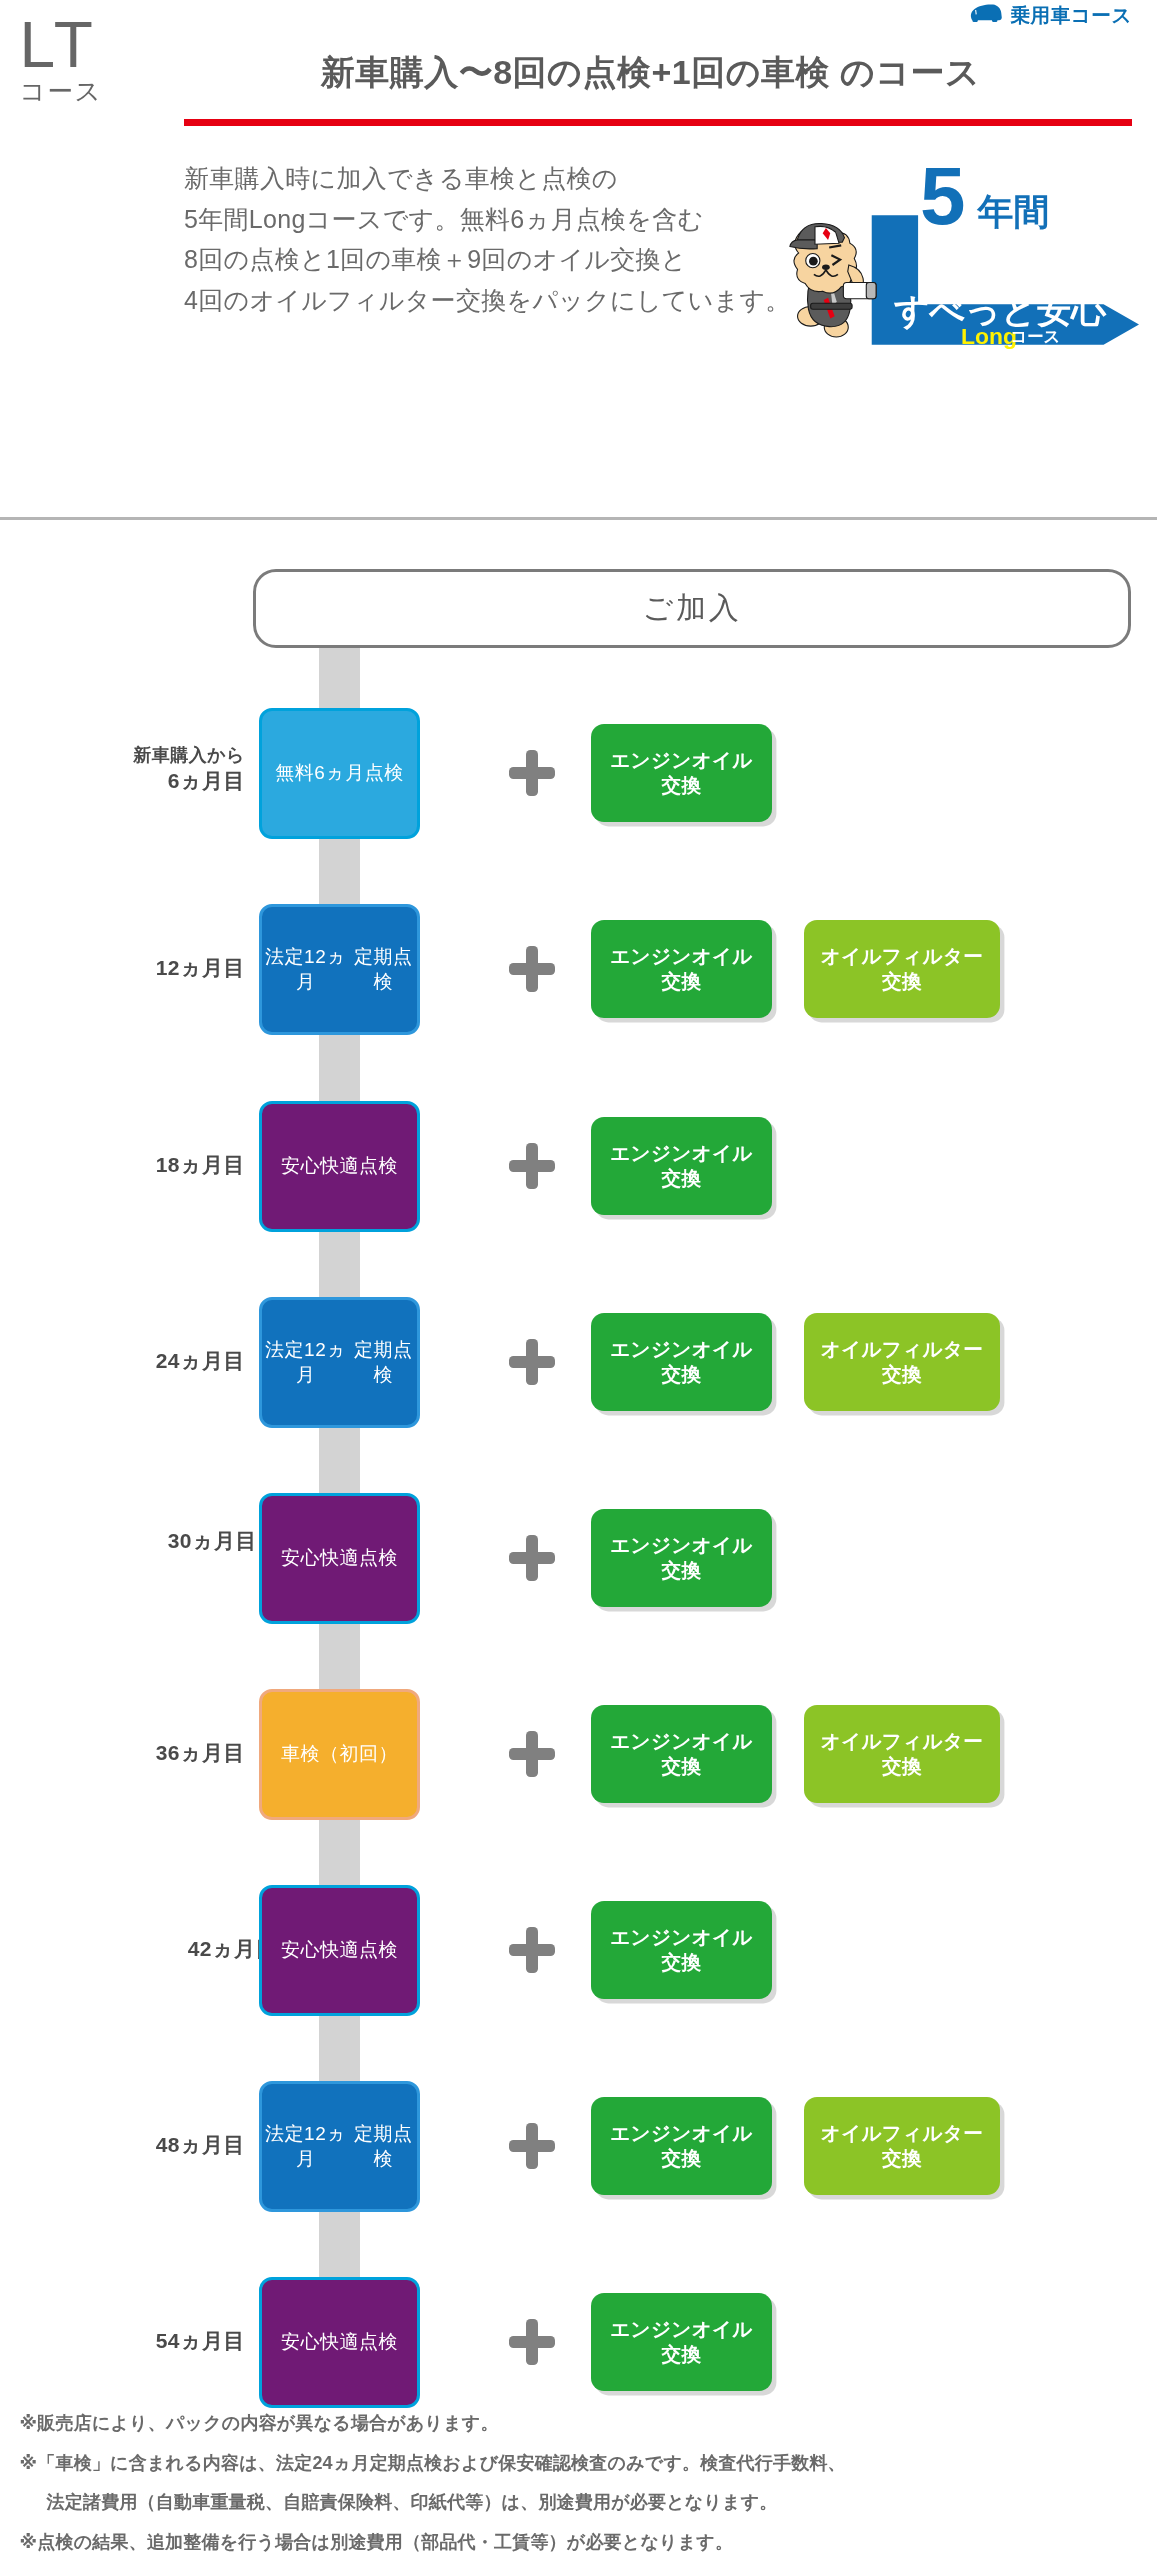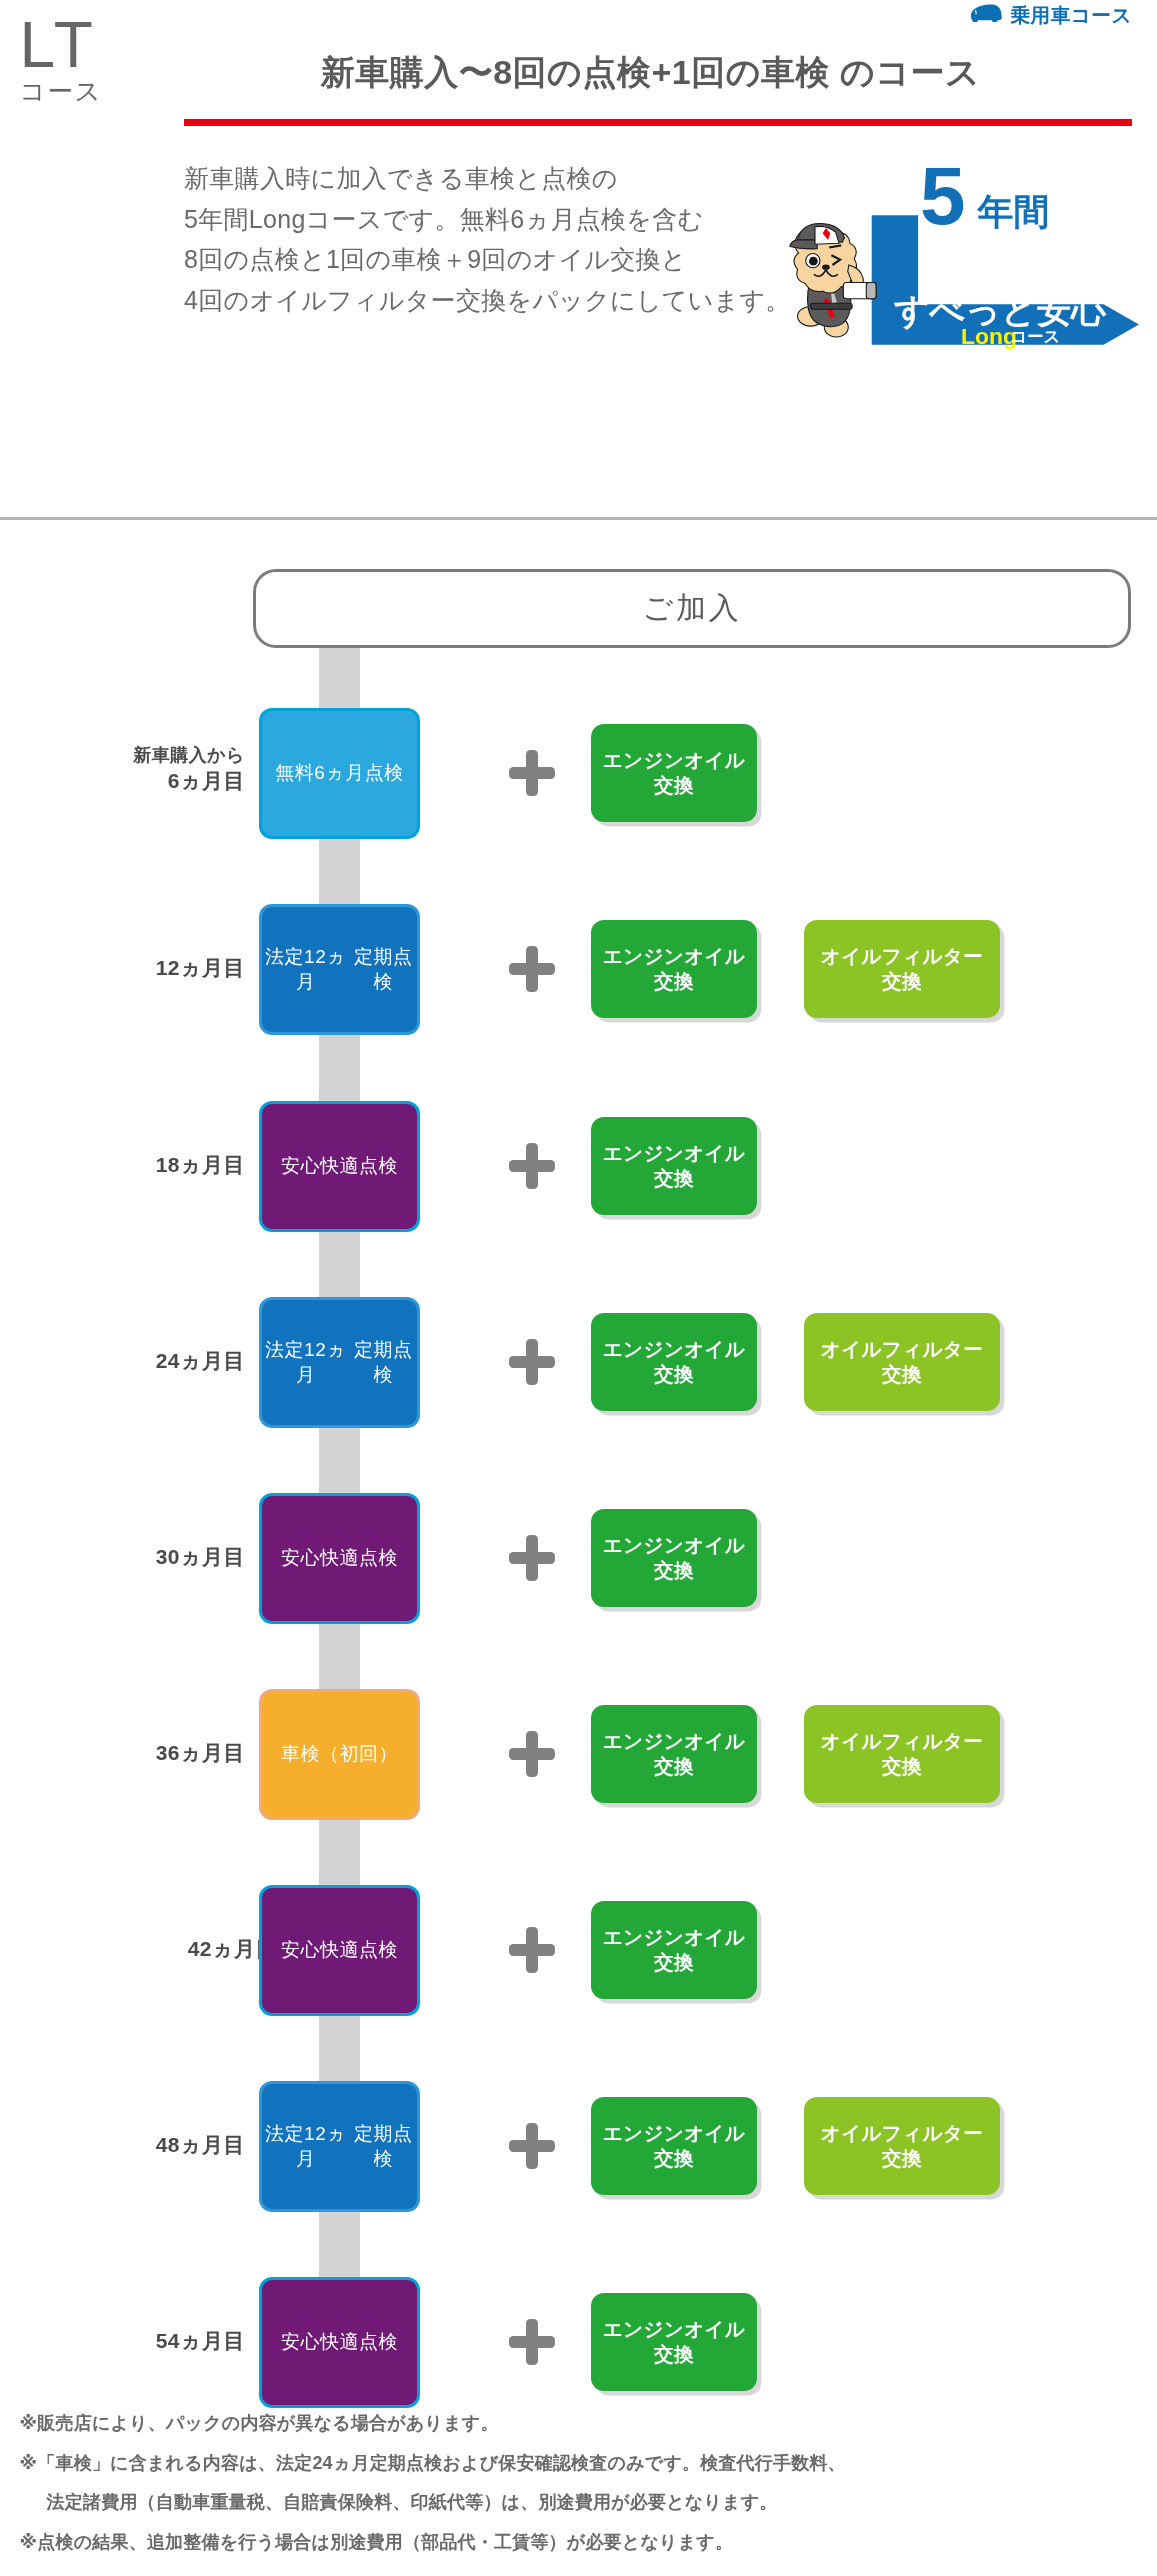--- a/index.html
+++ b/index.html
@@ -92,21 +92,21 @@
   .plus{
     position:absolute; left:509px; width:46px; height:46px;
   }
   .plus::before,.plus::after{
     content:""; position:absolute; background:#808080; border-radius:4.4px;
   }
   .plus::before{ left:0; top:17.4px; width:46px; height:11.4px; }
   .plus::after{ left:17.4px; top:0; width:11.4px; height:46px; }
 
   .add-box{
-    position:absolute; width:166px; height:98px;
+    position:absolute; width:181px; height:98px;
     box-sizing:border-box; border-radius:13px;
     display:flex; flex-direction:column; align-items:center; justify-content:center;
     color:#fff; font-weight:bold; font-size:19.6px; line-height:1.28; letter-spacing:0.3px;
     text-align:center;
     box-shadow:4.4px 4.4px 0 0 #d8d8d8;
   }
   .add-box.oil{ background:#23A838; left:591px; }
   .add-box.filter{ background:#8CC426; left:804px; width:196px; }
 
   
@@ -252,21 +252,21 @@
         <div class="add-box oil" style="top: 16.3px;">
           <span>エンジンオイル</span>
           <span>交換</span>
         </div>
         <div class="add-box filter" style="top: 16.3px;">
           <span>オイルフィルター</span>
           <span>交換</span>
         </div>
       </div>
       <div class="row" style="top: 1493px; height: 131px;">
-        <div class="month-label" style="top: 50px;"><span>30ヵ月目</span></div>
+        <div class="month-label" style="top: 34px; padding-left: 12px;"><span>30ヵ月目</span></div>
         <div class="main-box type-comfort">
           <span>安心快適</span>
           <span>点検</span>
         </div>
         <div class="plus" title="+" style="top: 42px;"></div>
         <div class="add-box oil" style="top: 16.3px;">
           <span>エンジンオイル</span>
           <span>交換</span>
         </div>
       </div>

